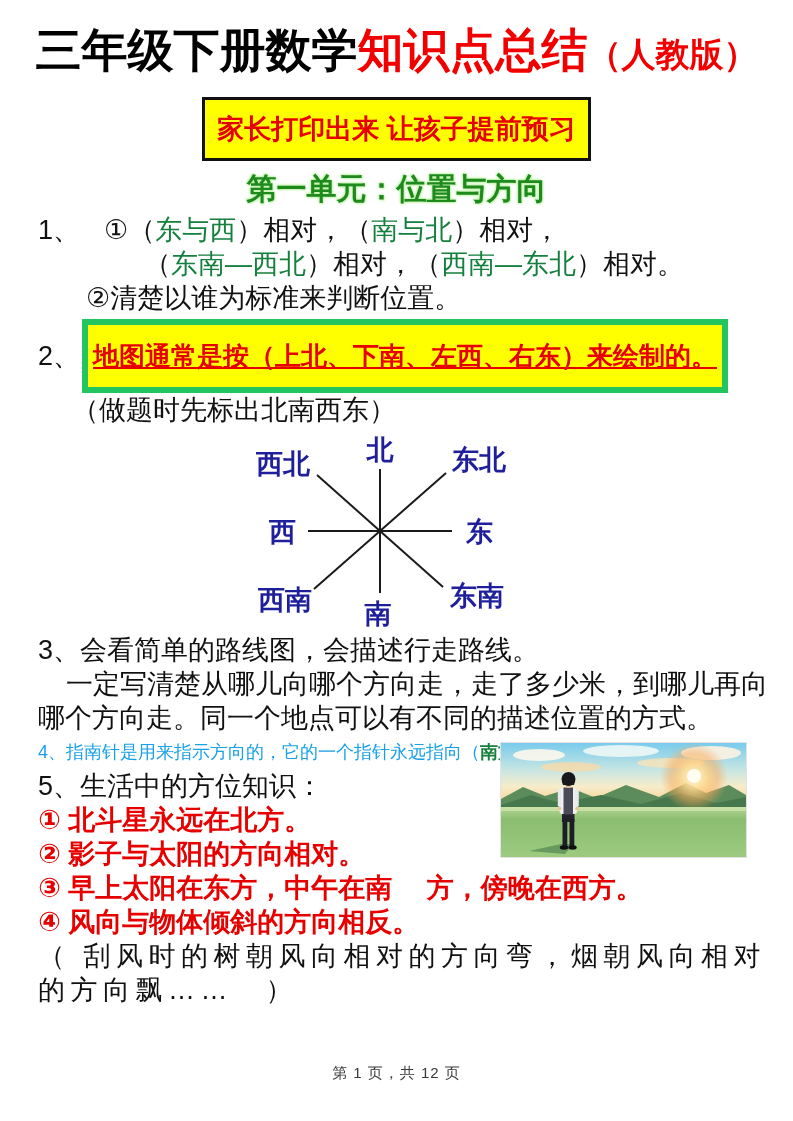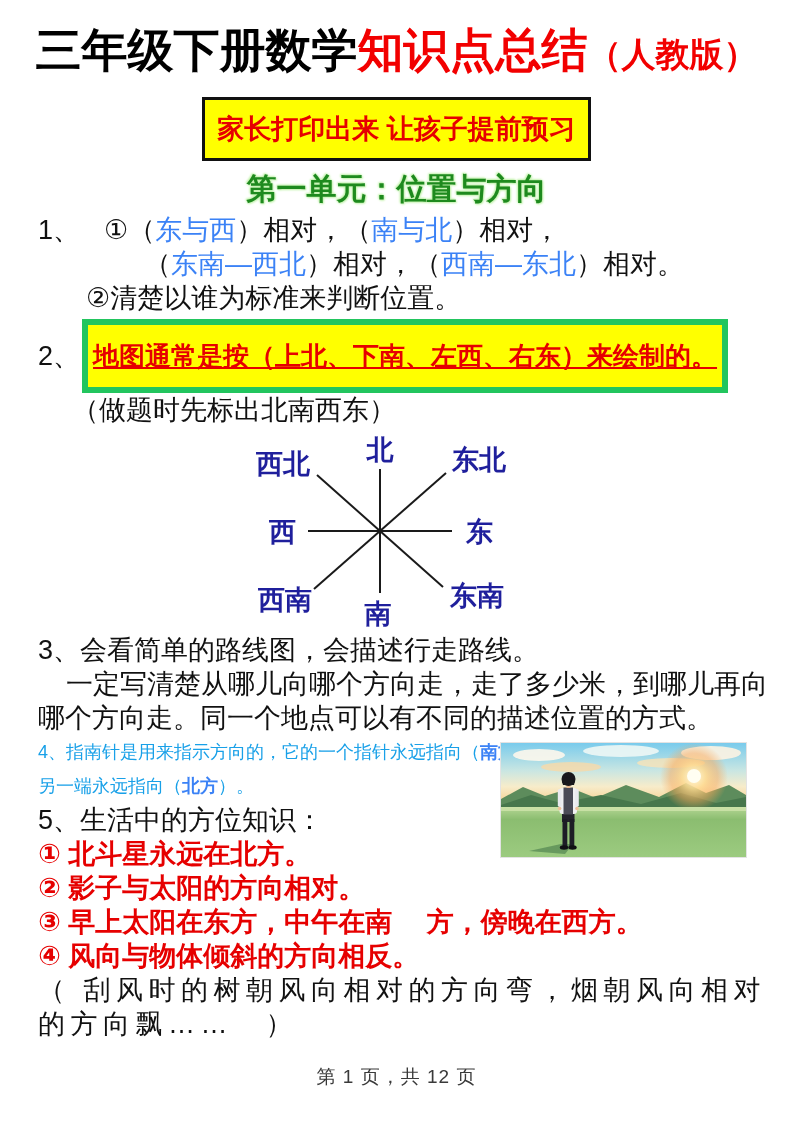--- a/index.html
+++ b/index.html
@@ -46,21 +46,21 @@
     white-space:nowrap;
   }
   
   .body{
     padding:6px 24px 0 38px;
     font-size:27px;
     line-height:34px;
   }
   .line{white-space:nowrap;}
   .num{display:inline-block;}
-  .r{color:#3b82f6;}
+  .r{color:#15803d;}
   .b{color:#18a0e8;}
   .ind-sub{padding-left:106px;}
   .ind-circ{padding-left:48px;}
   .ind-note{padding-left:34px;}
   .ind-para{padding-left:28px;}
   .hl-row{margin-top:4px;display:flex;align-items:center;}
   .hl-row .num{margin-right:2px;}
   .hl{
     display:inline-block;
     background:#ffff00;
@@ -99,21 +99,21 @@
     width:247px;height:116px;
     border:1px solid #e3e3e3;
     box-sizing:border-box;
   }
   
   .footer{
     position:absolute;
     left:0;right:0;
     top:1064px;
     text-align:center;
-    font-size:19px;
+    font-size:15px;
     color:#3a3a3a;
     letter-spacing:1px;
   }
 </style>
 </head>
 <body>
 
 <div class="page">
 
   <div class="title-row">
@@ -160,23 +160,20 @@
         <text class="compass-label" x="110" y="38" text-anchor="end">西北</text>
       </svg>
     </div>
 
     <div class="line">3、会看简单的路线图，会描述行走路线。</div>
     <div class="line ind-para">一定写清楚从哪儿向哪个方向走，走了多少米，到哪儿再向</div>
     <div class="line">哪个方向走。同一个地点可以有不同的描述位置的方式。</div>
 
     <div class="line blue-line">
       <span class="b">4、指南针是用来指示方向的，它的一个指针永远指向（</span><span class="r">南方</span><span class="b">），</span>
-    </div>
-    <div class="line blue-line">
-      <span class="b">另一端永远指向（</span><span class="r">北方</span><span class="b">）。</span>
     </div>
 
     <div class="line">5、生活中的方位知识：</div>
     <div class="line red-sub">① 北斗星永远在北方。</div>
     <div class="line red-sub">② 影子与太阳的方向相对。</div>
     <div class="line red-sub">③ 早上太阳在东方，中午在南　 方，傍晚在西方。</div>
     <div class="line red-sub">④ 风向与物体倾斜的方向相反。</div>
     <div class="line spread">（ 刮风时的树朝风向相对的方向弯，烟朝风向相对</div>
     <div class="line spread">的方向飘……　）</div>
 

